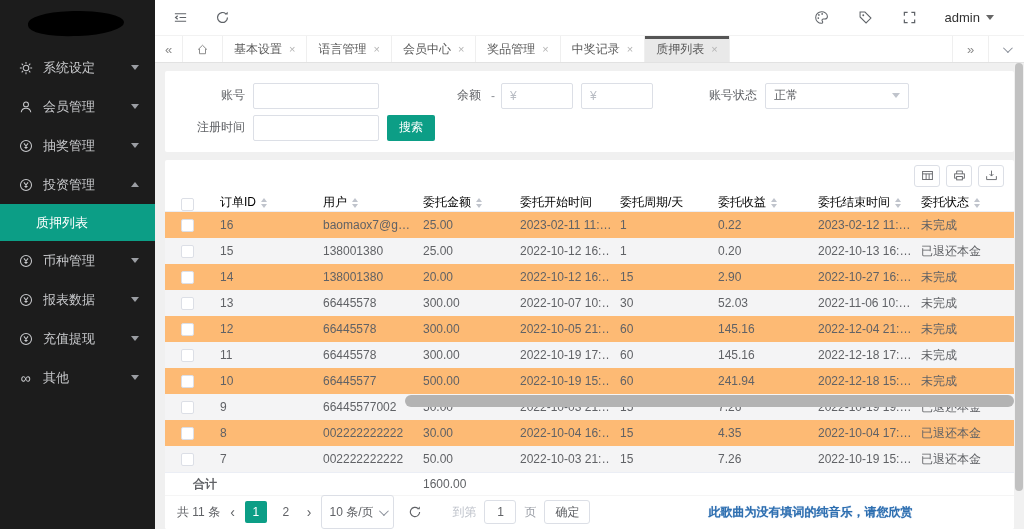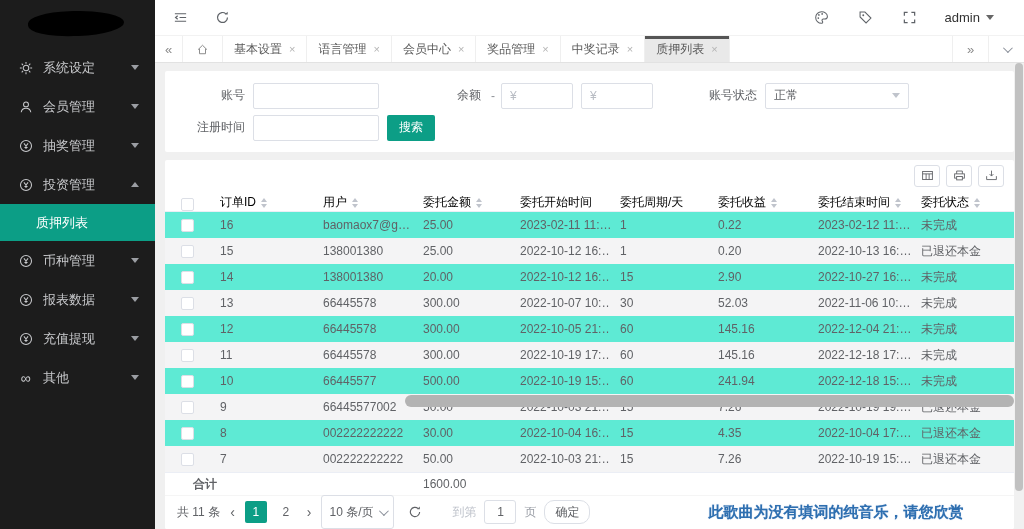--- a/index.html
+++ b/index.html
@@ -85,21 +85,21 @@
   .c1 { width:103px; flex-shrink:0; } .c2 { width:100px; flex-shrink:0; } .c3 { width:97px; flex-shrink:0; }
   .c4 { width:100px; flex-shrink:0; } .c5 { width:98px; flex-shrink:0;gap:32px; } .c6 { width:100px; flex-shrink:0; }
   .c7 { width:103px; flex-shrink:0; } .c8 { width:103px; flex-shrink:0; }
   .hcell { display:flex; align-items:center; }
   .sort { display:inline-flex; flex-direction:column; gap:2px; margin-left:5px; }
   .sort i { width:0; height:0; border-left:3.5px solid transparent; border-right:3.5px solid transparent; }
   .sort .up { border-bottom:4px solid #c0c4cc; }
   .sort .dn { border-top:4px solid #c0c4cc; }
   .checkbox { width:13px; height:13px; border:1px solid #dcdfe6; border-radius:2px; background:#fff; cursor:pointer; }
 
-  .trow { display:flex; height:26px; align-items:center; background:#5eead4; }
+  .trow { display:flex; height:26px; align-items:center; background:#fdba74; }
   .trow.striped { background:#f4f4f5; }
 
   .total-row { display:flex; height:26px; align-items:center; border-top:1px solid #ebeef5; background:#fff; }
   .total-row .tl { width:248px; padding-left:28px; flex-shrink:0;font-weight:bold; }
   .total-row .tv { width:97px; padding-left:10px; flex-shrink:0; }
 
   
   .pgrow { display:flex; align-items:center; height:34px; padding:0 12px; gap:8px; background:#fff;
            border-top:1px solid #f5f5f5; }
   .pg-total { color:#606266; }
@@ -110,23 +110,23 @@
   .pg-size { height:24px; border:1px solid #dcdfe6; border-radius:3px; display:flex; align-items:center;
              padding:16px 7px; gap:6px; color:#606266; cursor:pointer; }
   .chev-dn { width:7px; height:7px; border-right:1px solid #8a8f99; border-bottom:1px solid #8a8f99;
              transform:rotate(45deg) translateY(-2px); }
   .pg-refresh { color:#606266; margin-left:6px; cursor:pointer; display:inline-flex; }
   .pg-refresh svg { width:14px; height:14px; }
   .pg-goto-label { color:#bfc3cb; margin-left:22px; }
   .goto-input { width:32px; height:24px; border:1px solid #dcdfe6; border-radius:3px; text-align:center;
                 font-size:12px; color:#606266; outline:none; font-family:inherit; }
   .pg-unit { color:#9a9ea6; }
-  .confirm-btn { height:24px; padding:0 10px; border:1px solid #dcdfe6; border-radius:10px; background:#fff;
+  .confirm-btn { height:24px; padding:0 10px; border:1px solid #dcdfe6; border-radius:3px; background:#fff;
                  color:#606266; font-size:12px; cursor:pointer; font-family:inherit; }
-  .footer-note { margin-left:110px; font-weight:bold; font-size:15px; color:#2e6fb0; white-space:nowrap;
+  .footer-note { margin-left:110px; font-weight:bold; font-size:12px; color:#2e6fb0; white-space:nowrap;
                  text-shadow:0 0 1px rgba(90,140,200,.6); }
 
   
   .vscroll-track { position:absolute; right:0; top:63px; bottom:0; width:10px; background:#f1f1f1; z-index:50; }
   .vscroll-thumb { position:absolute; top:0; left:1px; width:8px; height:428px; background:#c1c1c1; border-radius:4px; }
   .hscroll-thumb { position:absolute; left:250px; top:395px; width:609px; height:12px; background:#b3b3b3;
                    border-radius:6px; z-index:40; }
 </style>
 </head>
 <body>

